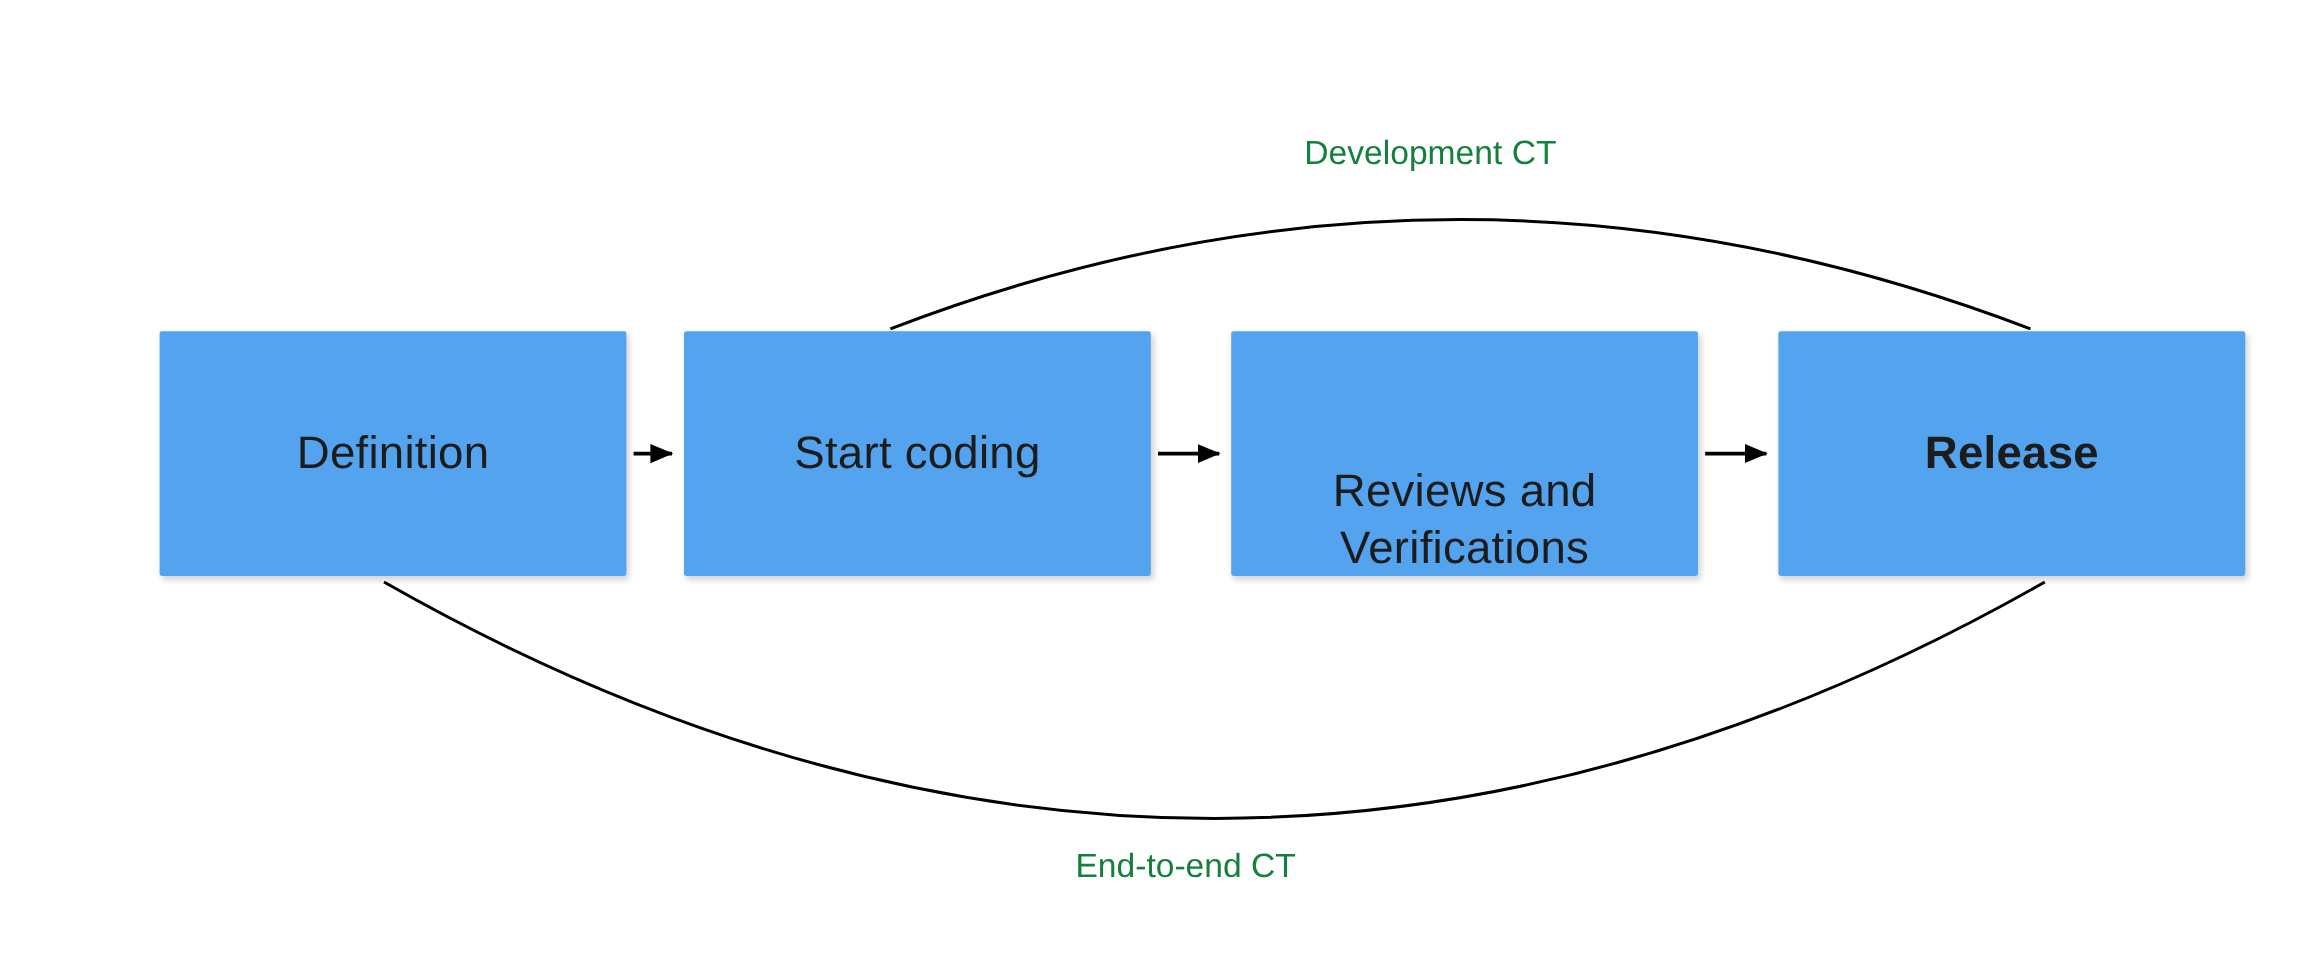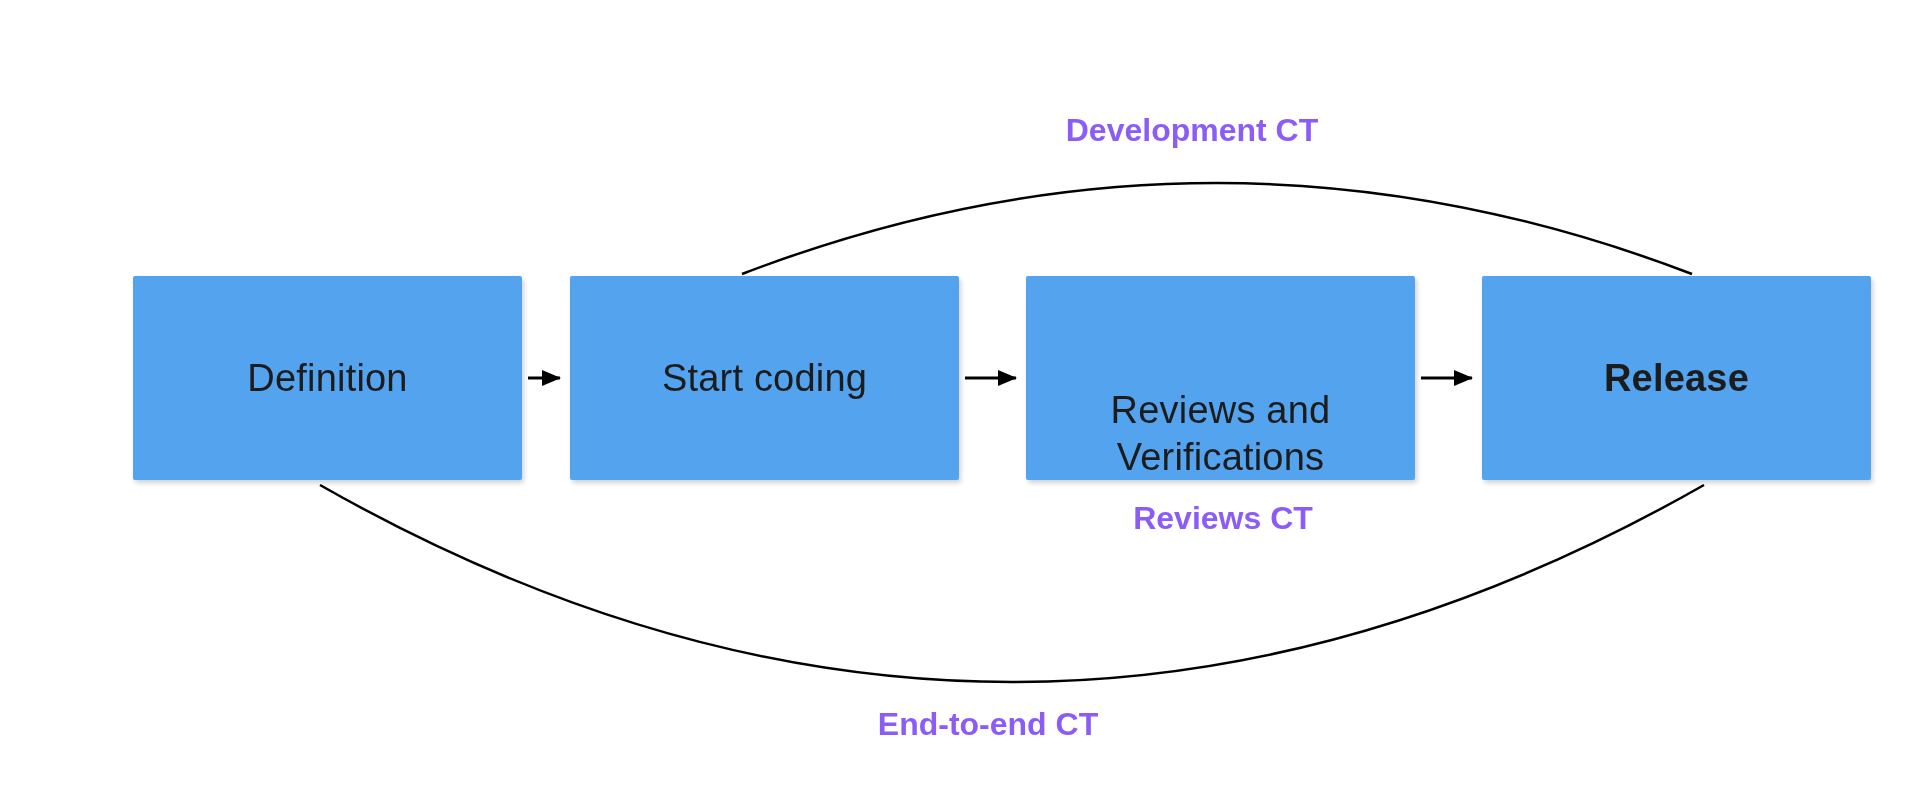--- a/index.html
+++ b/index.html
@@ -42,24 +42,23 @@
     box-sizing: border-box;
   }
   .node-definition   { left: 133px;  top: 276px; }
   .node-start-coding { left: 570px;  top: 276px; }
   .node-reviews      { left: 1026px; top: 276px; align-items: flex-end; }
   .node-release      { left: 1482px; top: 276px; font-weight: bold; }
 
   .curve-label {
     position: absolute;
     transform: translateX(-50%);
-    font-size: 32px;
-    color: #8b5cf6;
+    font-size: 28px;
+    color: #15803d;
     white-space: nowrap;
-    font-weight: bold;
   }
   .label-development { left: 1192px; top: 112px; }
   .label-reviews-ct  { left: 1223px; top: 500px; }
   .label-end-to-end  { left: 988px;  top: 706px; }
 </style>
 </head>
 <body>
 
 <div class="canvas">
 
@@ -90,17 +89,16 @@
   <div class="node node-reviews">
     <span>Reviews and Verifications</span>
   </div>
 
   <div class="node node-release">
     <span>Release</span>
   </div>
 
   <div class="curve-label label-development">Development CT</div>
 
-  <div class="curve-label label-reviews-ct">Reviews CT</div>
 
   <div class="curve-label label-end-to-end">End-to-end CT</div>
 
 </div>
 
 </body></html>

